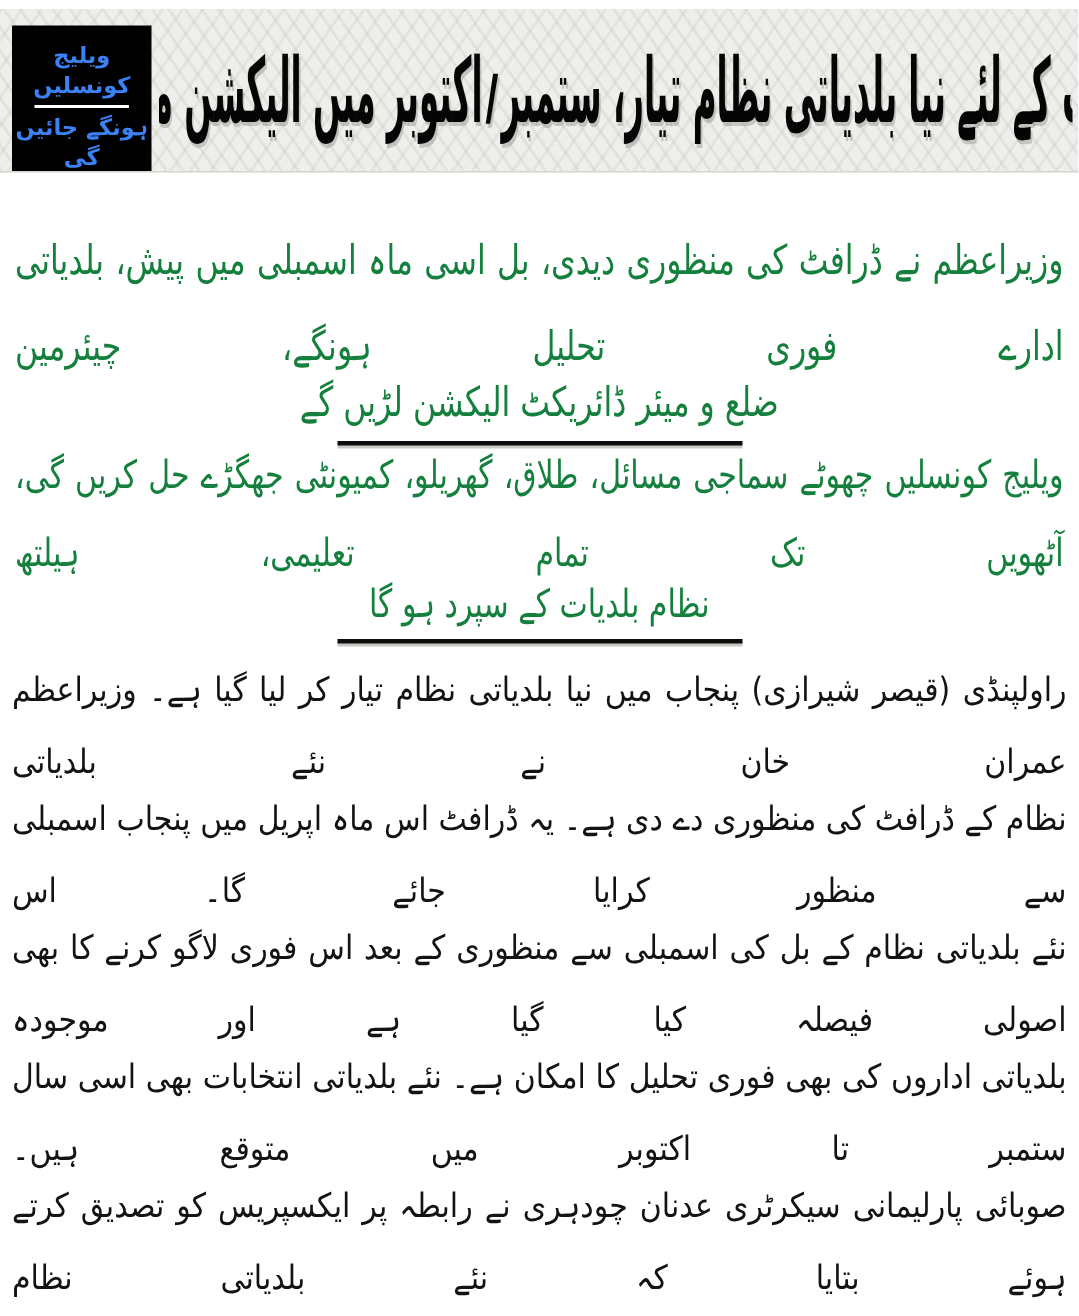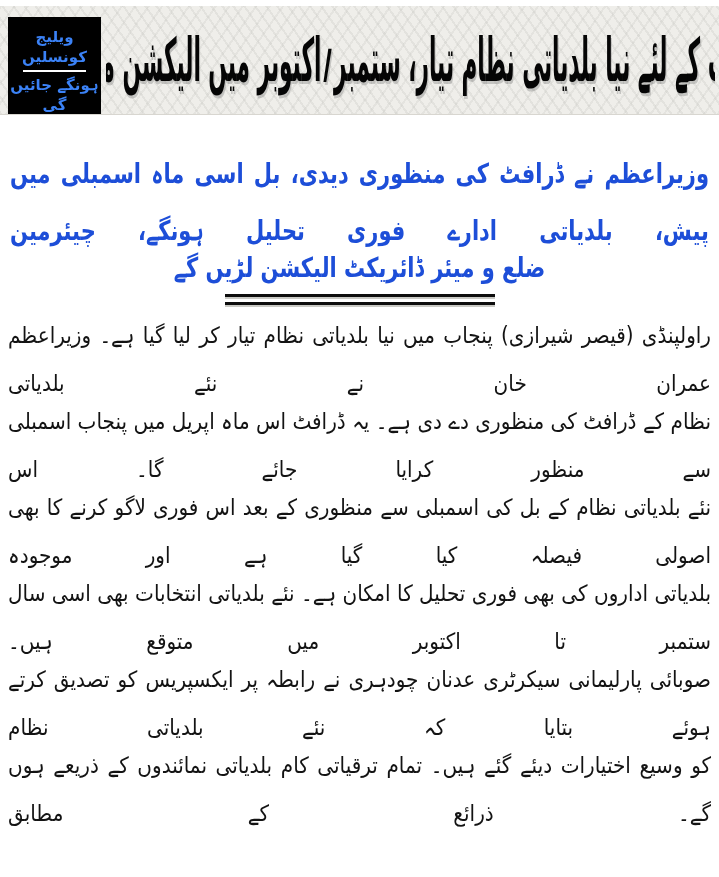--- a/index.html
+++ b/index.html
@@ -41,21 +41,21 @@
     white-space:nowrap;
     font-weight:bold;
     font-size:20px;
     letter-spacing:-0.5px;
     transform:scale(1.08,3.0);
     transform-origin:center center;
     color:#050505;
     text-shadow:1px 1px 0 rgba(120,120,120,.35);
   }
   
-  .subhead{padding:0 10px;font-weight:bold;color:#1d4ed8;}
+  .subhead{padding:0 10px;font-weight:normal;color:#15803d;}
   .subhead .line{
     font-size:21px;
     line-height:44px;
     transform:scaleY(1.3);
     transform-origin:center center;
   }
   .j{text-align:justify;text-align-last:justify;}
   .c{text-align:center;text-align-last:center;}
   .subhead1{margin-top:158px;} 
   .subhead2 .line{font-size:20px;line-height:40px;}
@@ -93,20 +93,24 @@
     </div>
   </div>
 
   <div class="subhead subhead1">
     <div class="line j">وزیراعظم نے ڈرافٹ کی منظوری دیدی، بل اسی ماہ اسمبلی میں پیش، بلدیاتی ادارے فوری تحلیل ہونگے، چیئرمین</div>
     <div class="line c">ضلع و میئر ڈائریکٹ الیکشن لڑیں گے</div>
   </div>
 
   <div class="rule"></div>
 
+  <div class="subhead subhead2">
+    <div class="line j">ویلیج کونسلیں چھوٹے سماجی مسائل، طلاق، گھریلو، کمیونٹی جھگڑے حل کریں گی، آٹھویں تک تمام تعلیمی، ہیلتھ</div>
+    <div class="line c">نظام بلدیات کے سپرد ہو گا</div>
+  </div>
 
   <div class="rule"></div>
 
   <div class="body-text">
     <div class="bline">راولپنڈی (قیصر شیرازی) پنجاب میں نیا بلدیاتی نظام تیار کر لیا گیا ہے۔ وزیراعظم عمران خان نے نئے بلدیاتی</div>
     <div class="bline">نظام کے ڈرافٹ کی منظوری دے دی ہے۔ یہ ڈرافٹ اس ماہ اپریل میں پنجاب اسمبلی سے منظور کرایا جائے گا۔ اس</div>
     <div class="bline">نئے بلدیاتی نظام کے بل کی اسمبلی سے منظوری کے بعد اس فوری لاگو کرنے کا بھی اصولی فیصلہ کیا گیا ہے اور موجودہ</div>
     <div class="bline">بلدیاتی اداروں کی بھی فوری تحلیل کا امکان ہے۔ نئے بلدیاتی انتخابات بھی اسی سال ستمبر تا اکتوبر میں متوقع ہیں۔</div>
     <div class="bline">صوبائی پارلیمانی سیکرٹری عدنان چودہری نے رابطہ پر ایکسپریس کو تصدیق کرتے ہوئے بتایا کہ نئے بلدیاتی نظام</div>
     <div class="bline">کو وسیع اختیارات دیئے گئے ہیں۔ تمام ترقیاتی کام بلدیاتی نمائندوں کے ذریعے ہوں گے۔ ذرائع کے مطابق</div>

